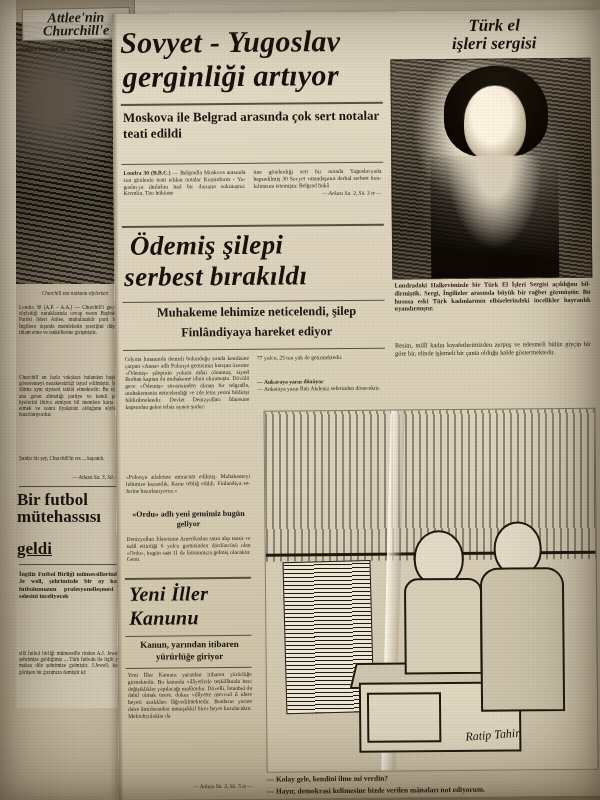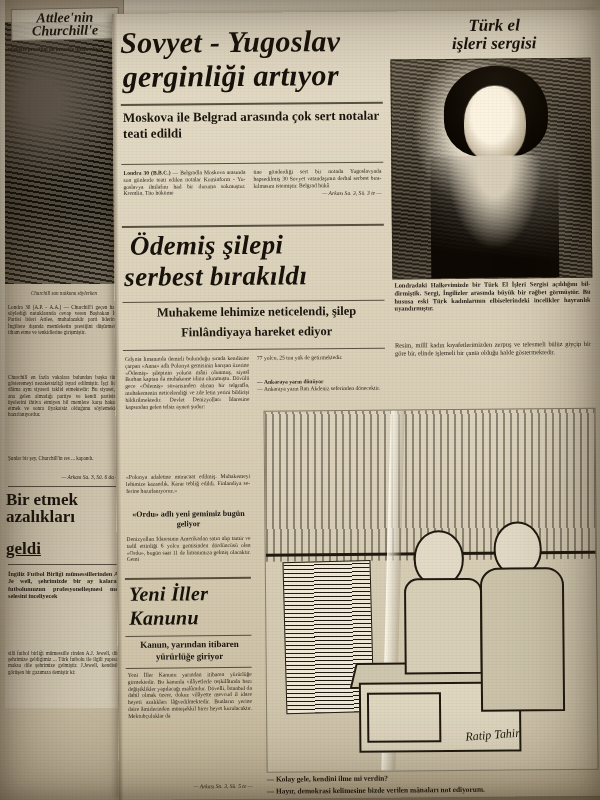--- a/index.html
+++ b/index.html
@@ -26,21 +26,21 @@
       repeating-linear-gradient(90deg, rgba(0,0,0,.025) 0 1px, rgba(0,0,0,0) 1px 4px);
     mix-blend-mode:multiply;opacity:.6;
   }
   .vignette{
     position:absolute;inset:0;pointer-events:none;
     box-shadow:inset 0 0 90px rgba(40,28,12,.55), inset 0 0 28px rgba(30,20,8,.35);
   }
 
   
   .left-strip{
-    position:absolute;left:5px;top:0;width:118px;height:708px;
+    position:absolute;left:16px;top:0;width:118px;height:708px;
     background:linear-gradient(180deg,#bcb098 0%,#c6bba4 20%,#cdc2ab 60%,#d2c8b2 100%);
     border-right:1px solid rgba(80,65,40,.35);
     overflow:hidden;
   }
   .ls-photo{
     position:absolute;left:0;top:22px;width:118px;height:262px;
     background:
       radial-gradient(circle at 30% 30%, #6a6257 0 10%, rgba(0,0,0,0) 40%),
       repeating-linear-gradient(10deg, rgba(20,16,10,.55) 0 2px, rgba(180,172,155,.35) 2px 5px),
       linear-gradient(180deg,#4a443a,#2c2822 70%,#5b5347);
@@ -167,22 +167,22 @@
     <div>Attlee'nin</div>
     <div>Churchill'e</div>
   </div>
   <div class="ls-text" style="top:46px;font-weight:bold;">mlekette prestijini dü­ ürmekle itham ediyor</div>
   <div class="ls-text" style="top:290px;font-style:italic;text-align:center;">Churchill son nutkunu söylerken</div>
   <div class="ls-text" style="top:304px;">Londra 30 (A.P. - A.A.) — Chur­chill'i geçen hafta söylediği nutuk­larında cevap veren  Başbakan İşçi Partisi lideri Attlee, muhafazakâr parti lideri­nin, İngiltere dışında memleketin presti­jini düşürmekle itham etme ve tenkidlerine girişmiştir.</div>
   <div class="ls-text" style="top:374px;">Churchill en fazla  vakalara­ bulundan başka türlü gösteremeyi nezaketsizliği isyad  edilmiştir. İşçi lider dâima aynı siyaseti taklid etmektedir: Bu siyaset, o ana gelen  almadığı partiye ve kendi par­tisinin üyelerini ihtiva etmiyen bil­ memlere karşı hakaret etmek ve sonra  ilyakatsiz olduğunu söyle­mekten  hazırlanıyordur.</div>
   <div class="ls-text" style="top:455px;">Şunlar bir şey, Churchill'in res­ ... kapandı.</div>
   <div class="ls-credit" style="top:474px;">— Arkası Sa. 3, Sü. 6 da —</div>
   <div class="rule" style="left:3px;top:486px;width:112px;"></div>
-  <div class="ls-head" style="top:492px;">Bir etmek</div>
-  <div class="ls-head" style="top:509px;">azalıkları</div>
+  <div class="ls-head" style="top:492px;">Bir futbol</div>
+  <div class="ls-head" style="top:509px;">mütehassısı</div>
   <div class="ls-head" style="top:541px;text-decoration:underline;">geldi</div>
   <div class="rule" style="left:3px;top:564px;width:112px;"></div>
   <div class="ls-sub" style="top:570px;">İngiliz Futbol Birliği  mümessillerinden A. Je­ well, şehrimizde bir ay kalarak  futbolumuzun profesyonelleşmesi me­selesini inceliyecek</div>
   <div class="ls-text" style="top:650px;">silâ futbol birliği mümessille­ rinden A.J. Jewell, dün şehrimize gel­diğimiz ... Türk futbolu ile ilgili yapısak maksa­ dile şehrimize gelmiştir. J.Jewell, kendisile görüşen bir gazımıza demiştir ki:</div>
   <div class="ls-text" style="top:715px;">Türk futbol federasyonunun izni olarak memleketinize gel­dim. Burada bir ay kalacağım ve federasyon a­ tarafından ... profesyonelleş­</div>
   <div class="ls-credit" style="top:782px;">— Arkası Sa. 4, Sü. 3 de —</div>
 </div>
 
 <div class="sheet">
   <div class="edge"></div>

